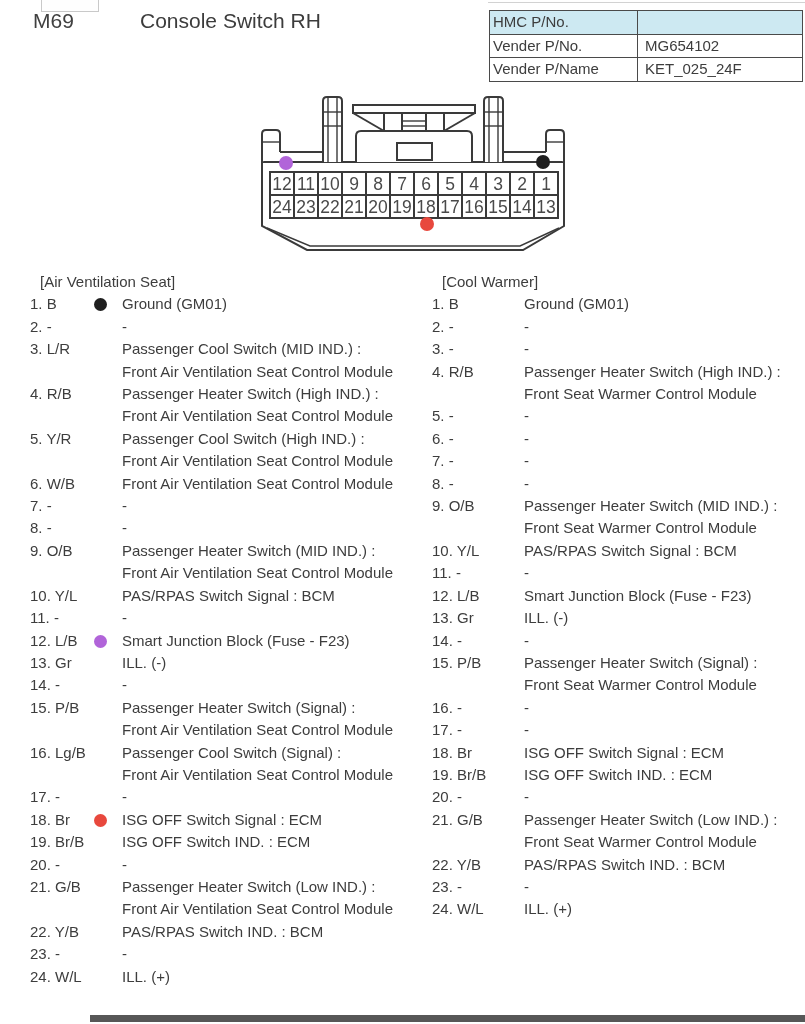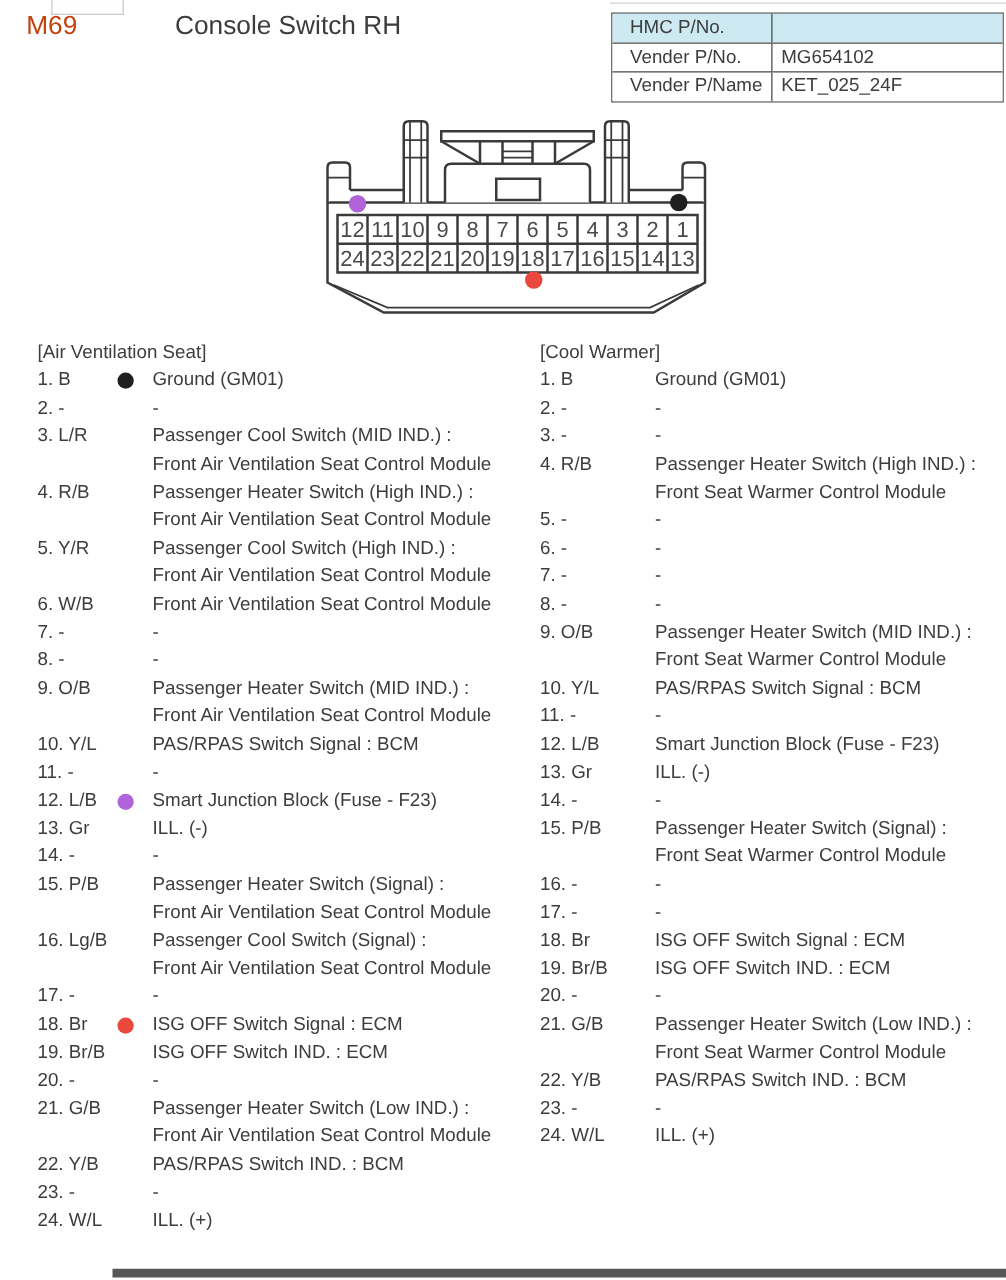--- a/index.html
+++ b/index.html
@@ -5,45 +5,45 @@
   html,body{margin:0;padding:0;background:#fff;}
   .page{position:relative;width:805px;height:1024px;background:#ffffff;
         font-family:"Liberation Sans",sans-serif;color:#3d3d3d;overflow:hidden;}
 
   
   .top-tab{position:absolute;left:41px;top:0;width:56px;height:11px;background:#fefefe;
            border:1px solid #c9c9c9;border-top:none;}
   .top-line{position:absolute;left:488px;top:2px;width:317px;height:1px;background:#d2d2d2;}
 
   
-  .conn-id{position:absolute;left:21px;top:9px;font-size:21px;color:#c2410c;}
+  .conn-id{position:absolute;left:33px;top:9px;font-size:21px;color:#404040;}
   .page-title{position:absolute;left:140px;top:9px;font-size:21px;color:#3c3c3c;}
 
   .info-table{position:absolute;left:489px;top:10px;width:312px;border:1.5px solid #4a4a4a;}
   .info-row{display:flex;height:22.5px;border-top:1.5px solid #4a4a4a;background:#fff;}
   .info-row:first-child{border-top:none;}
   .info-row.hl{background:#cde9f2;}
-  .info-label{width:128px;border-right:1.5px solid #4a4a4a;font-size:15px;
-              padding:2px 0 0 14px;box-sizing:border-box;white-space:nowrap;}
+  .info-label{width:148px;border-right:1.5px solid #4a4a4a;font-size:15px;
+              padding:2px 0 0 3px;box-sizing:border-box;white-space:nowrap;}
   .info-value{flex:1;font-size:15px;padding:2px 0 0 7px;white-space:nowrap;}
 
   
   .connector{position:absolute;left:253px;top:95px;width:320px;height:165px;}
   .connector path,.connector rect,.connector line{stroke:#3a3a3a;stroke-width:2;fill:none;}
   .connector .fillw{fill:#ffffff;}
   .connector .thin{stroke-width:1.4;}
   .connector text.pinnum{fill:#4a4a4a;font-family:"Liberation Sans",sans-serif;
               font-size:17.5px;text-anchor:middle;stroke:none;}
   .connector circle{stroke:none;}
 
   
   .pincol{position:absolute;top:271px;font-size:15px;line-height:22.4px;color:#3d3d3d;}
   .pincol.left{left:30px;width:396px;}
   .pincol.right{left:432px;width:372px;}
-  .sec{white-space:nowrap;}
+  .sec{white-space:nowrap;margin-left:10px;}
   .prow{display:flex;align-items:flex-start;}
   .pcode{width:62px;flex:0 0 62px;white-space:nowrap;}
   .pdot{width:30px;flex:0 0 30px;position:relative;}
   .pdot i{position:absolute;left:2px;top:5px;width:13px;height:13px;border-radius:50%;display:block;}
   .pdesc{flex:1;}
   .pdesc div{white-space:nowrap;}
 
   .bottom-bar{position:absolute;left:90px;top:1015px;width:715px;height:7px;background:#575757;}
 </style>
 </head>

